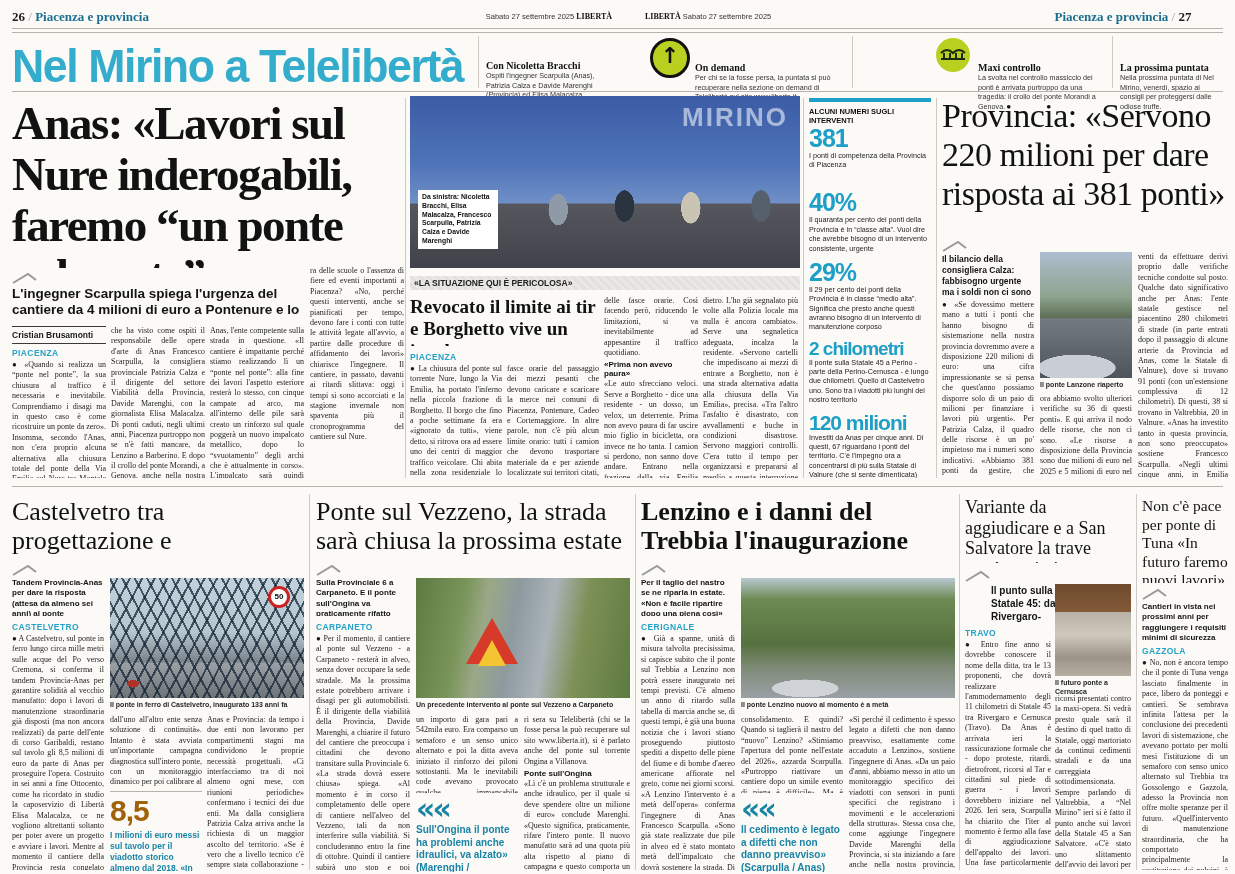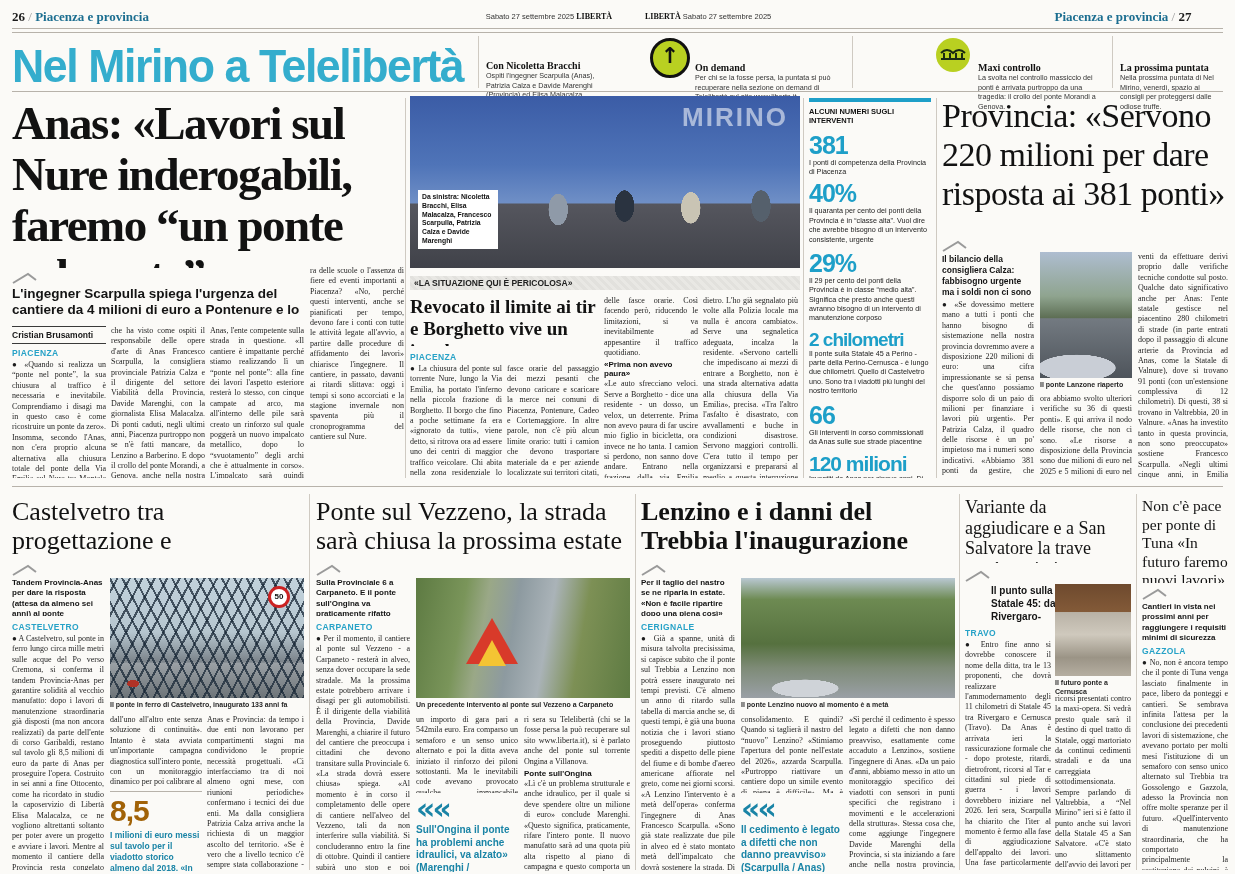--- a/index.html
+++ b/index.html
@@ -132,39 +132,35 @@
     <div class="inline-sub">«Prima non avevo paura»</div>
     <div class="body-col" style="position:static">«Le auto sfrecciano veloci. Serve a Borghetto - dice una residente - un dosso, un velox, un deterrente. Prima non avevo paura di far uscire mio figlio in bicicletta, ora invece ne ho tanta. I camion si perdono, non sanno dove andare. Entrano nella frazione dalla via Emilia oppure dalla provinciale per Cortemaggiore e poi si bloccano. Il sottopasso alla linea ferroviaria è troppo basso e mezzi di altezza superiore ai tre metri non ci passano. Si legge il cartello solo quando si arriva a ridosso del tunnel ma ormai è troppo tardi. È già la quinta volta che mi trovo incolonnata perché un camion deve fare retromarcia per tornare in-</div>
   </div>
   <div class="body-col" style="left:703px;top:296px;width:95px;height:182px">dietro. L'ho già segnalato più volte alla Polizia locale ma nulla è ancora cambiato». Serve una segnaletica adeguata, incalza la residente. «Servono cartelli che impediscano ai mezzi di entrare a Borghetto, non è una strada alternativa adatta alla chiusura della Via Emilia», precisa. «Tra l'altro l'asfalto è disastrato, con avvallamenti e buche in condizioni disastrose. Servono maggiori controlli. C'era tutto il tempo per organizzarsi e prepararsi al meglio a questa interruzione della statale, non possiamo pagarne le conseguenze noi cittadini, i lavoratori, le aziende che aspettano di ricevere e scaricare le merci. Quando si decide di chiudere un asse stradale principale, devono esserci condizioni tali da garantire la sicurezza per tutti. Così non è. La situazione è pericolosa». _Valentina Paderni</div>
 
   <div class="vr" style="left:803px;top:98px;height:380px"></div>
 
   <div class="statcol" style="left:809px;top:98px;width:122px;height:380px">
     <div style="width:122px;height:4px;background:#1e9fc8"></div>
     <div style="font:bold 7.5px/1.25 'Liberation Sans',sans-serif;color:#111;margin-top:5px">ALCUNI NUMERI SUGLI INTERVENTI</div>
-    <div style="margin-top:7px">
+    <div style="">
       <div class="stat-v">381</div>
       <div class="stat-t">I ponti di competenza della Provincia di Piacenza</div>
     </div>
-    <div style="margin-top:5px">
+    <div style="margin-top:21px">
       <div class="stat-v">40%</div>
       <div class="stat-t">Il quaranta per cento dei ponti della Provincia è in “classe alta”. Vuol dire che avrebbe bisogno di un intervento consistente, urgente</div>
     </div>
     <div style="margin-top:7px">
       <div class="stat-v">29%</div>
       <div class="stat-t">Il 29 per cento dei ponti della Provincia è in classe “medio alta”. Significa che presto anche questi avranno bisogno di un intervento di manutenzione corposo</div>
     </div>
     <div style="margin-top:7px">
       <div class="stat-v" style="font-size:19px">2 chilometri</div>
       <div class="stat-t">Il ponte sulla Statale 45 a Perino - parte della Perino-Cernusca - è lungo due chilometri. Quello di Castelvetro uno. Sono tra i viadotti più lunghi del nostro territorio</div>
-    </div>
-    <div style="margin-top:7px">
-      <div class="stat-v">66</div>
-      <div class="stat-t">Gli interventi in corso commissionati da Anas sulle sue strade piacentine</div>
     </div>
     <div style="margin-top:7px">
       <div class="stat-v" style="font-size:21px">120 milioni</div>
       <div class="stat-t">Investiti da Anas per cinque anni. Di questi, 67 riguardano i ponti del territorio. C'è l'impegno ora a concentrarsi di più sulla Statale di Valnure (che si sente dimenticata)</div>
     </div>
   </div>
 
   <div class="vr" style="left:936px;top:98px;height:380px"></div>
 
   <div class="hl" style="left:942px;top:96px;width:288px;height:138px;font-size:34px;line-height:1.15;font-weight:normal;letter-spacing:-.5px">Provincia: «Servono 220 milioni per dare risposta ai 381 ponti»</div>

